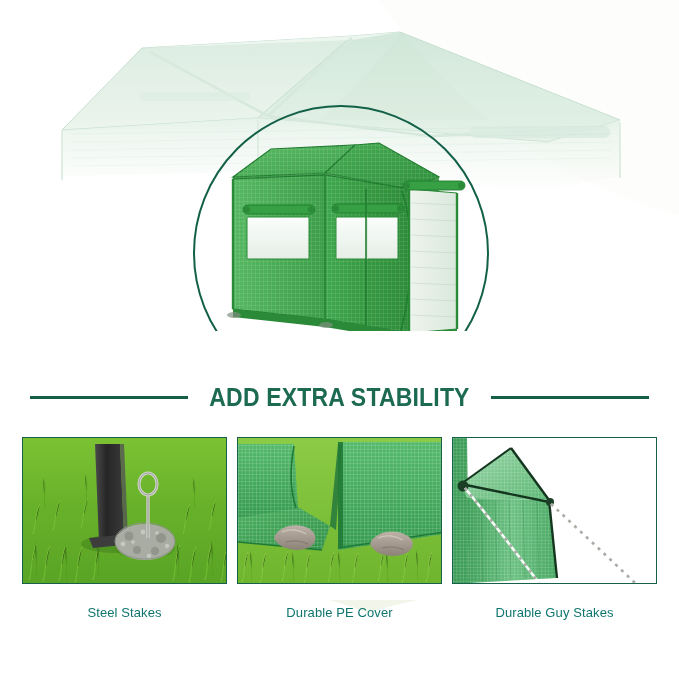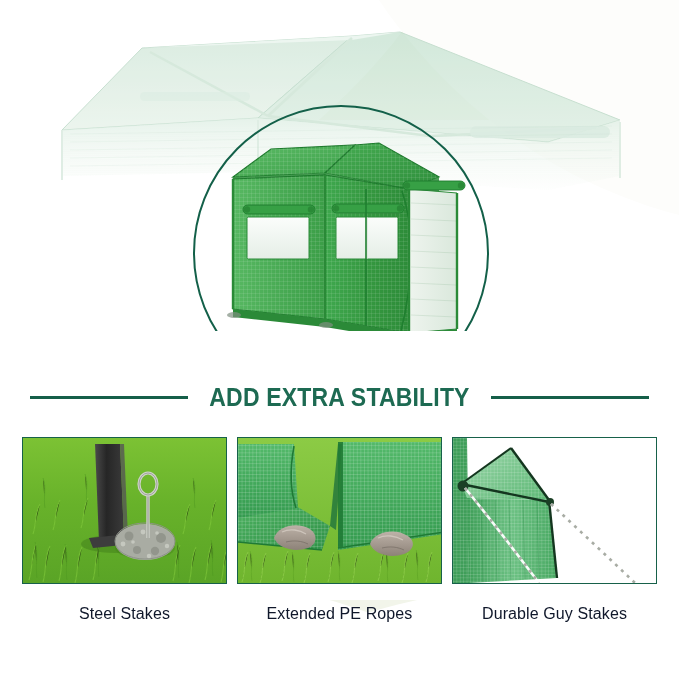--- a/index.html
+++ b/index.html
@@ -149,22 +149,22 @@
     position: absolute;
     left: 22px; top: 605px;
     width: 635px;
     display: flex;
     gap: 10px;
   }
   .caption {
     flex: 1 1 0;
     text-align: center;
     font-family: "Liberation Sans", sans-serif;
-    font-size: 16px;
-    color: #0f172a;
+    font-size: 13px;
+    color: #0f766e;
     letter-spacing: 0.1px;
   }
 </style>
 </head>
 <body>
 
 <div id="stage">
 
   <div class="bg-white-body">
     <div class="mid-white"></div>
@@ -515,17 +515,17 @@
         <path d="M12,50 C40,84 64,116 86,145" stroke="#9fa39a" stroke-width="2.6" fill="none" stroke-dasharray="3 5" opacity="0.9"></path>
         <path d="M98,66 C126,92 156,120 182,145" stroke="#ffffff" stroke-width="2.6" fill="none" opacity="0.95"></path>
         <path d="M98,66 C126,92 156,120 182,145" stroke="#9fa39a" stroke-width="2.6" fill="none" stroke-dasharray="3 5" opacity="0.9"></path>
       </svg>
     </div>
 
   </div>
 
   <div class="captions">
     <div class="caption">Steel Stakes</div>
-    <div class="caption">Extended PE Ropes</div>
+    <div class="caption">Durable PE Cover</div>
     <div class="caption">Durable Guy Stakes</div>
   </div>
 
 </div>
 
 </body></html>

